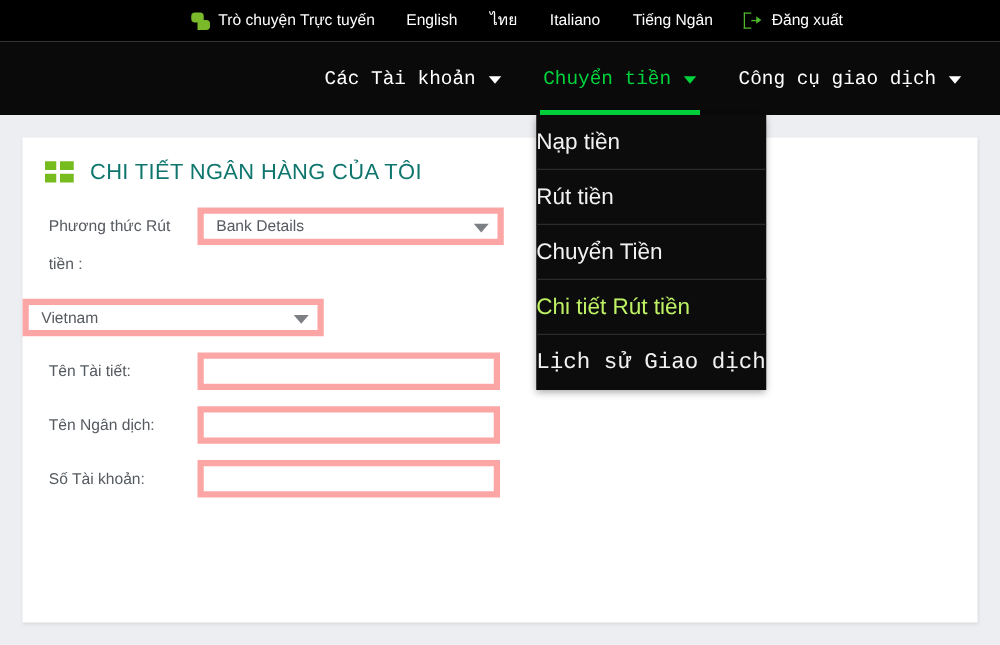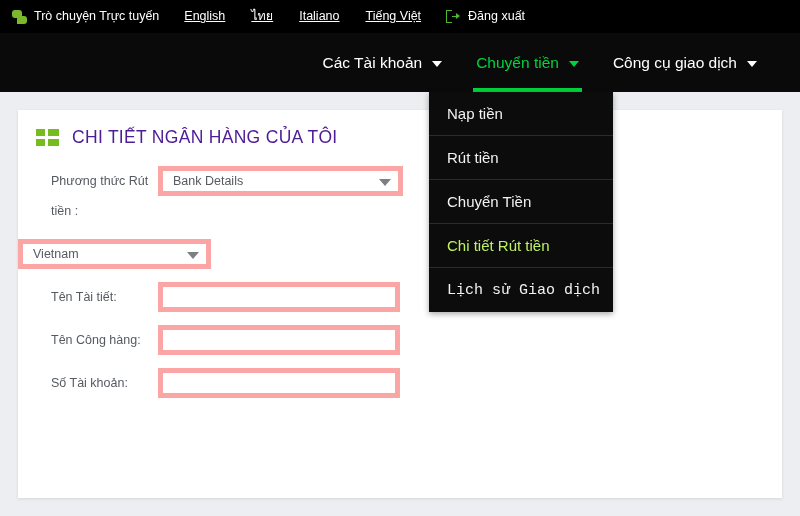--- a/index.html
+++ b/index.html
@@ -14,41 +14,42 @@
     overflow: hidden;
     position: relative;
   }
 
   
   .topbar {
     background: #000000;
     height: 33px;
     display: flex;
     align-items: center;
-    justify-content: flex-start;
+    justify-content: center;
     padding-right: 14px;
     box-sizing: border-box;
+    padding-left: 41px;
   }
   .topbar-inner {
     display: flex;
     align-items: center;
     gap: 0px;
   }
   .top-item {
     color: #ffffff;
     font-size: 12.5px;
     padding: 0 12px;
     display: flex;
     align-items: center;
     gap: 7px;
     line-height: 1;
     white-space: nowrap;
     cursor: pointer;
   }
-  .top-item.lang { padding: 0 13px; text-decoration: underline; }
+  .top-item.lang { padding: 0 13px; }
 
   .chat-icon {
     display: inline-block;
     width: 15px;
     height: 14px;
     position: relative;
   }
   .chat-icon::before,
   .chat-icon::after {
     content: "";
@@ -96,23 +97,24 @@
     border-bottom: 3.6px solid transparent;
   }
 
   
   .mainnav {
     background: #0a0a0a;
     height: 59px;
     display: flex;
     align-items: stretch;
     justify-content: flex-end;
-    padding-right: 26px;
-    box-sizing: border-box;
-    position: relative;
+    padding-right: 14px;
+    box-sizing: border-box;
+    position: relative;
+    font-family: Liberation Mono, monospace;
   }
   .nav-item {
     color: #ffffff;
     font-size: 15.5px;
     display: flex;
     align-items: center;
     gap: 10px;
     padding: 0 17px;
     white-space: nowrap;
     cursor: pointer;
@@ -146,23 +148,22 @@
     top: 92px;
     width: 184px;
     background: #0c0c0c;
     z-index: 30;
     box-shadow: 0 2px 6px rgba(0,0,0,.35);
   }
   .dd-item {
     height: 44px;
     display: flex;
     align-items: center;
-    padding-left: 18px;
     color: #f2f2f2;
-    font-size: 15px;
+    font-size: 18px;
     border-bottom: 1px solid #2b2b2b;
     box-sizing: border-box;
     cursor: pointer;
     white-space: nowrap;
   }
   .dd-item:last-child { border-bottom: none; font-family: Liberation Mono, monospace; }
   .dd-item.active { color: #bef264; }
 
   
   .card {
@@ -185,35 +186,35 @@
   .grid-icon {
     display: grid;
     grid-template-columns: 9px 11px;
     grid-template-rows: 7px 7px;
     gap: 3px 3px;
     width: 23px;
   }
   .grid-icon i { background: #77bc1f; display: block; }
   .page-title-text {
     font-size: 17.5px;
-    color: #4c1d95;
+    color: #0f766e;
     letter-spacing: .3px;
     font-weight: 400;
   }
 
   
   .form { padding: 18px 0 0 0; }
   .form-row {
     display: flex;
     align-items: flex-start;
     margin-bottom: 13px;
   }
   .form-label {
     width: 140px;
-    padding-left: 33px;
+    padding-left: 21px;
     box-sizing: border-box;
     font-size: 12.5px;
     color: #555a60;
     line-height: 30px;
   }
   .field-wrap { position: relative; }
 
   select.field,
   input.field {
     font-family: "Liberation Sans", sans-serif;
@@ -223,21 +224,21 @@
     border: 5px solid #fca5a5;
     height: 30px;
     box-sizing: border-box;
     padding: 0 10px;
     outline: none;
     -webkit-appearance: none;
     appearance: none;
     border-radius: 0;
   }
   select.field.sel-method { width: 245px; }
-  select.field.sel-country { width: 193px; }
+  select.field.sel-country { width: 241px; }
   input.field { width: 242px; }
 
   .sel-arrow {
     position: absolute;
     right: 12px;
     top: 13px;
     width: 0; height: 0;
     border-left: 6px solid transparent;
     border-right: 6px solid transparent;
     border-top: 7px solid #7c7f83;
@@ -273,21 +274,21 @@
     <div class="top-item lang">
       <span>English</span>
     </div>
     <div class="top-item lang">
       <span>ไทย</span>
     </div>
     <div class="top-item lang">
       <span>Italiano</span>
     </div>
     <div class="top-item lang">
-      <span>Tiếng Việt</span>
+      <span>Tiếng Ngân</span>
     </div>
 
     <div class="top-item">
       <span class="logout-icon">
         <span class="frame"></span>
           <span class="arrow-line"></span>
           <span class="arrow-head"></span>
       </span>
       <span>Đăng xuất</span>
     </div>
@@ -349,21 +350,21 @@
     </div>
 
     <div class="form-row">
       <div class="form-label">Tên Tài tiết:</div>
       <div class="field-wrap">
         <input class="field" type="text" value="" style="">
       </div>
     </div>
 
     <div class="form-row">
-      <div class="form-label">Tên Công hàng:</div>
+      <div class="form-label">Tên Ngân dịch:</div>
       <div class="field-wrap">
         <input class="field" type="text" value="" style="">
       </div>
     </div>
 
     <div class="form-row">
       <div class="form-label">Số Tài khoản:</div>
       <div class="field-wrap">
         <input class="field" type="text" value="" style="">
       </div>

